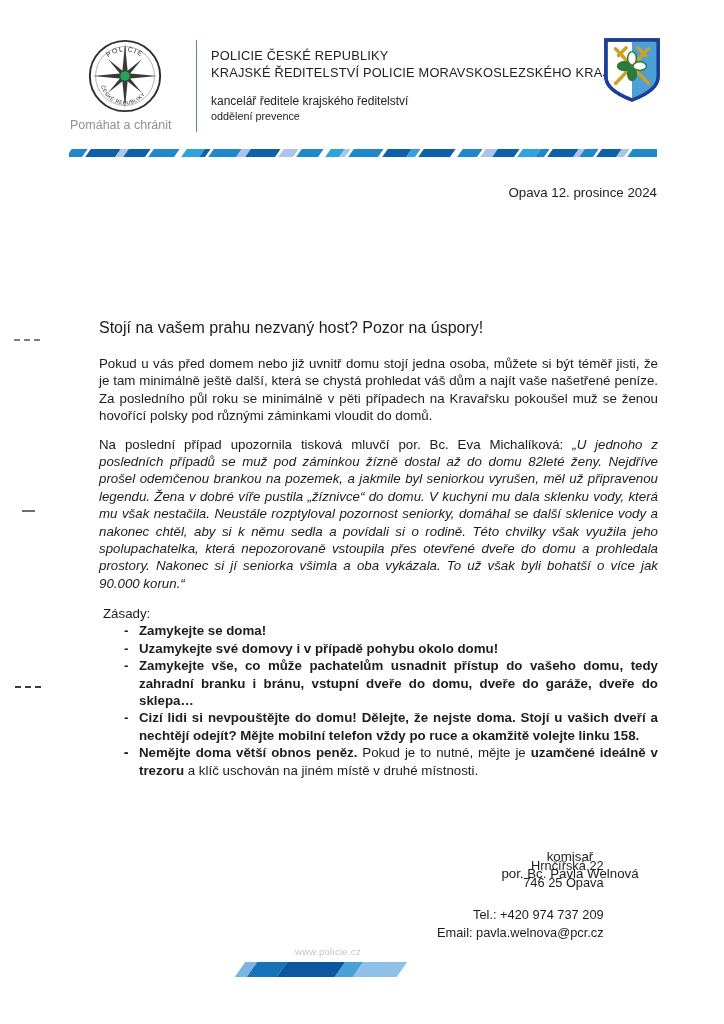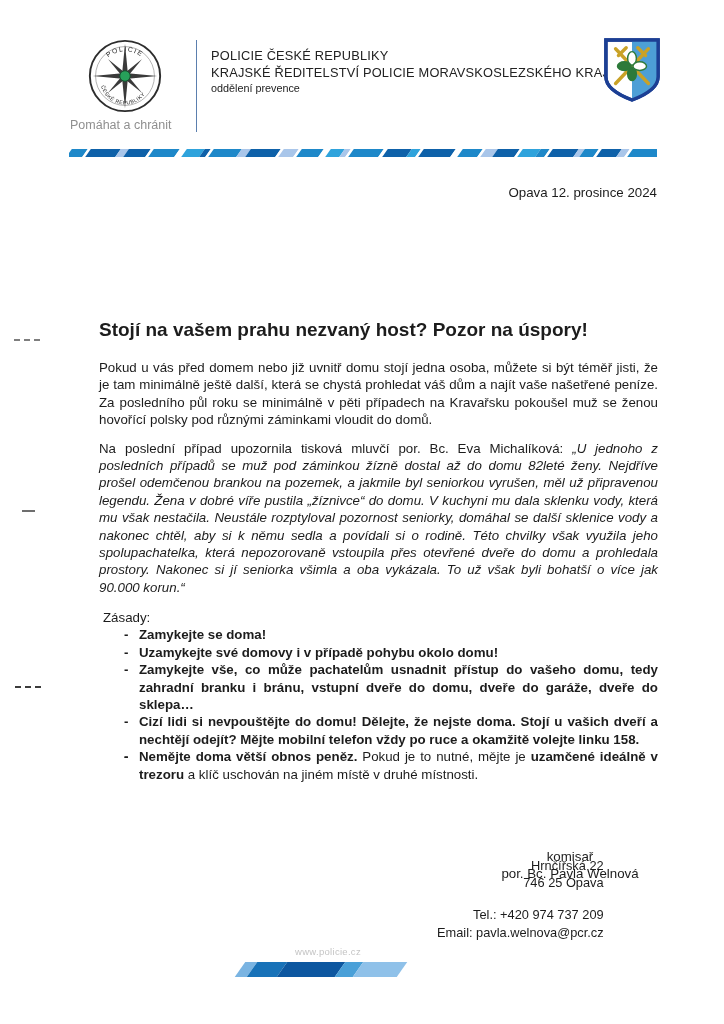--- a/index.html
+++ b/index.html
@@ -23,21 +23,21 @@
   .band{position:absolute;top:149px;left:69px;width:588px;height:8px;display:flex;overflow:hidden;}
   .band i{display:block;flex:0 0 auto;height:100%;transform:skewX(-35deg);}
   
   .date-line{position:absolute;top:185px;right:67px;font-size:13.3px;}
   
   .fold1{position:absolute;top:339px;left:14px;width:26px;height:0;border-top:2px dashed #7e7e7e;}
   .fold2{position:absolute;top:510px;left:22px;width:13px;height:2px;background:#6e6e6e;}
   .fold3{position:absolute;top:686px;left:15px;width:26px;height:0;border-top:2px dashed #3c3c3c;}
   
   .article{position:absolute;top:319px;left:99px;width:559px;}
-  .title{font-size:19px;font-weight:bold;margin:0 0 18px 0;}
+  .title{font-size:16px;font-weight:normal;margin:0 0 18px 0;}
   .article p{font-size:13.3px;line-height:17.4px;text-align:justify;margin:0 0 11px 0;}
   .article p .q{font-style:italic;}
   .zasady-label{font-size:13.3px;margin:14px 0 1px 4px;}
   .zitem{position:relative;font-size:13.3px;line-height:17.4px;text-align:justify;padding-left:40px;}
   .zitem .marker{position:absolute;left:25px;top:0;font-weight:bold;}
   .zitem .b{font-weight:bold;}
   
   .signature{position:absolute;top:848px;left:455px;width:230px;text-align:center;font-size:13.3px;line-height:17.4px;}
   
   .footer-address{position:absolute;top:857px;left:437px;font-size:12.8px;line-height:17.2px;text-align:right;}
@@ -81,20 +81,21 @@
         <text font-size="5.5" fill="#222" letter-spacing="0.5" font-family="Liberation Sans, sans-serif">
           <textPath href="#arcB" startOffset="8%">ČESKÉ REPUBLIKY</textPath>
         </text>
       </svg>
       <div class="motto">Pomáhat a chránit</div>
     </div>
     <div class="vrule"></div>
     <div class="org-col">
       <div class="org-line">POLICIE ČESKÉ REPUBLIKY</div>
       <div class="org-line">KRAJSKÉ ŘEDITELSTVÍ POLICIE MORAVSKOSLEZSKÉHO KRAJE</div>
+      <div class="office-line1">kancelář ředitele krajského ředitelství</div>
       <div class="office-line2">oddělení prevence</div>
     </div>
   </div>
 
   <svg class="shield" width="58" height="66" viewBox="0 0 60 68">
     <path d="M3 3 h54 v38 q0 14 -27 24 q-27 -10 -27 -24 z" fill="#ffffff" stroke="#1c3f94" stroke-width="3.5"></path>
     <path d="M30 3 h27 v38 q0 14 -27 24 z" fill="#4d9fd6"></path>
     <g stroke="#c9a227" stroke-width="3.5" stroke-linecap="round">
       <line x1="13" y1="12" x2="47" y2="48"></line>
       <line x1="47" y1="12" x2="13" y2="48"></line>

